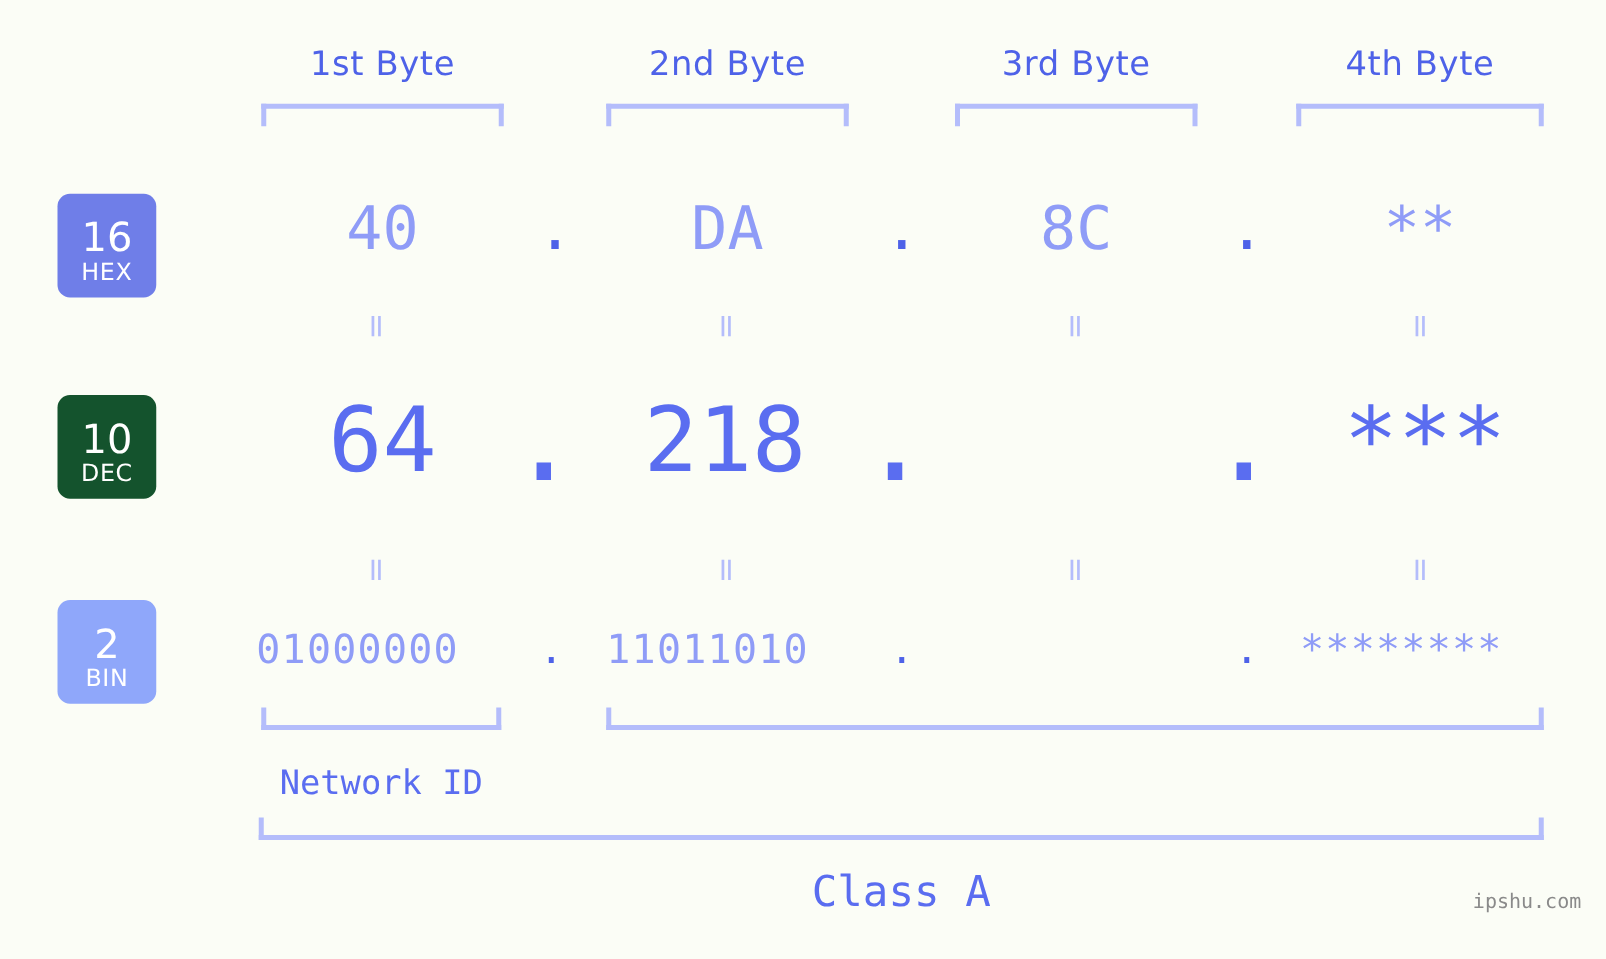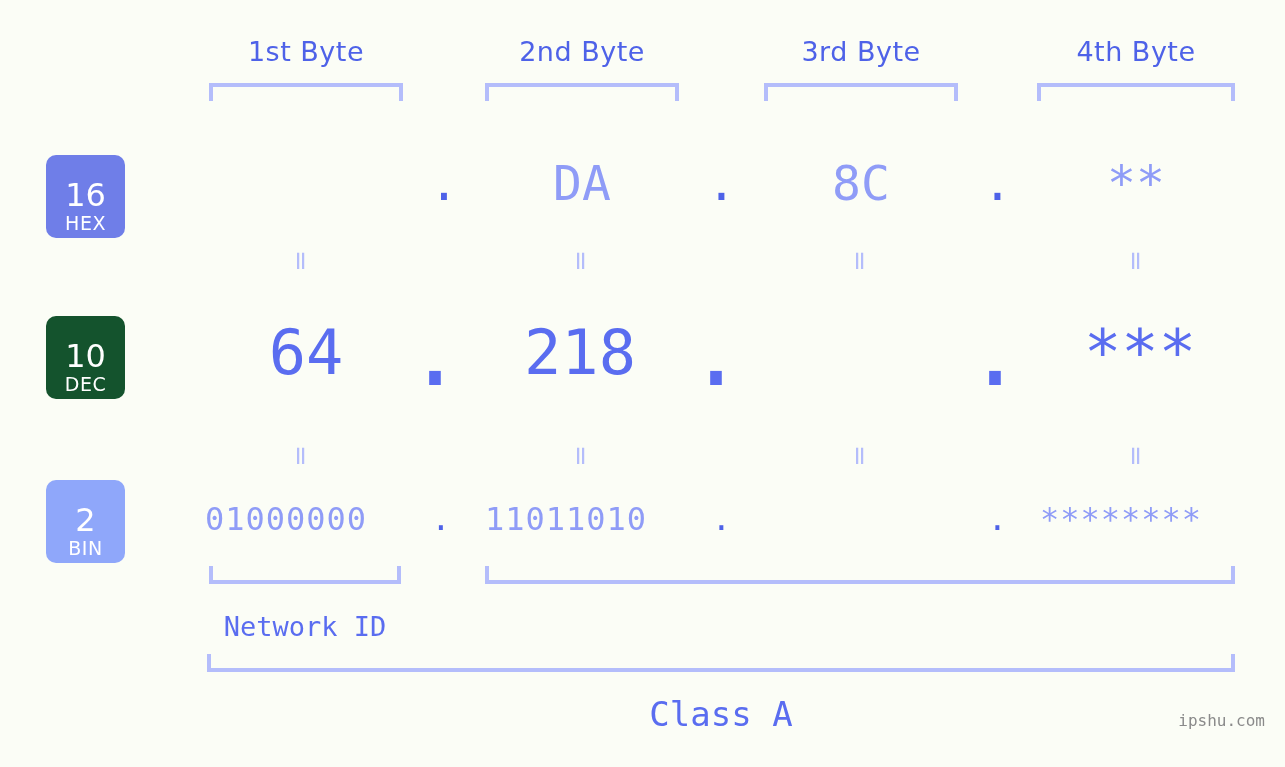--- a/index.html
+++ b/index.html
@@ -61,21 +61,20 @@
     left: 46px;
     width: 79px;
     height: 83px;
     border-radius: 10px;
     color: #ffffff;
     text-align: center;
     font-family: "DejaVu Sans", sans-serif;
     display: flex;
     flex-direction: column;
     align-items: center;
-    justify-content: center;
     box-sizing: border-box;
     padding-top: 19px;
   }
   .badge .num {
     font-size: 32px;
     line-height: 33px;
     font-weight: 400;
   }
   .badge .nm {
     font-size: 19px;
@@ -108,21 +107,21 @@
     white-space: nowrap;
   }
 
   .dec-val {
     position: absolute;
     top: 300px;
     height: 105px;
     line-height: 105px;
     text-align: center;
     font-family: "DejaVu Sans Mono", monospace;
-    font-size: 62px;
+    font-size: 72px;
     color: #5a6df0;
     white-space: nowrap;
   }
   .dec-dot {
     position: absolute;
     top: 300px;
     height: 105px;
     line-height: 105px;
     text-align: center;
     font-family: "DejaVu Sans Mono", monospace;
@@ -223,20 +222,21 @@
   <div class="badge" style="top:316px; background:#14532d;">
     <div class="num">10</div>
     <div class="nm">DEC</div>
   </div>
 
   <div class="badge" style="top:480px; background:#8fa7fa;">
     <div class="num">2</div>
     <div class="nm">BIN</div>
   </div>
 
+  <div class="hex-val" style="left:209px; width:194px;">40</div>
   <div class="hex-dot" style="left:403px; width:82px;">.</div>
   <div class="hex-val" style="left:485px; width:194px;">DA</div>
   <div class="hex-dot" style="left:679px; width:85px;">.</div>
   <div class="hex-val" style="left:764px; width:194px;">8C</div>
   <div class="hex-dot" style="left:958px; width:79px;">.</div>
   <div class="hex-val" style="left:1037px; width:198px;">**</div>
 
   <div class="eqs" style="left:286px; top:246px;">=</div>
   <div class="eqs" style="left:566px; top:246px;">=</div>
   <div class="eqs" style="left:845px; top:246px;">=</div>

